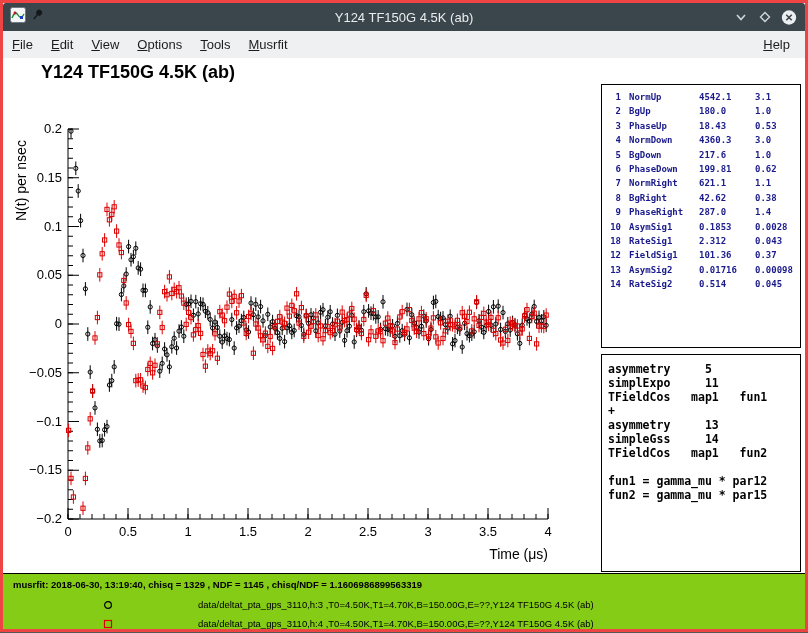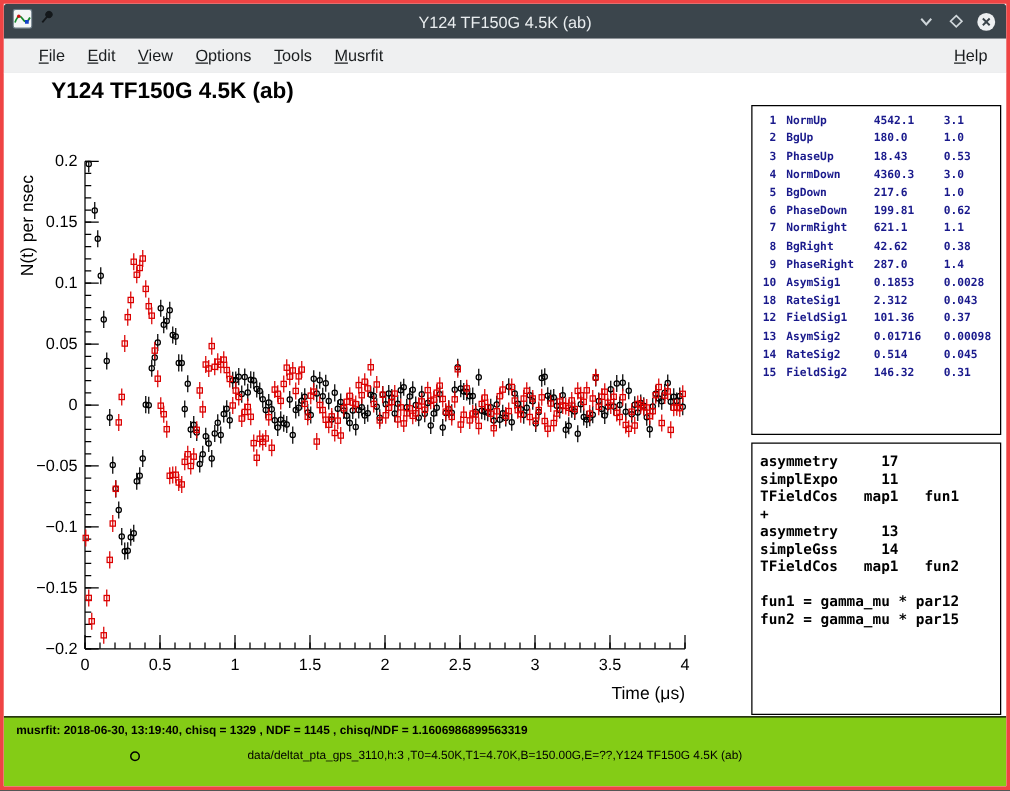--- a/index.html
+++ b/index.html
@@ -11,21 +11,21 @@
     display:flex;align-items:center;border-radius:3px 3px 0 0;}
   .tb-left{display:flex;align-items:center;gap:6px;margin-left:7px;}
   .tb-title{position:absolute;left:0;right:0;text-align:center;color:#e9edef;
     font-size:13px;pointer-events:none;}
   .tb-right{position:absolute;right:8px;display:flex;align-items:center;gap:8px;}
   .tb-btn{width:16px;height:16px;display:inline-flex;align-items:center;justify-content:center;cursor:default;}
   
   .menubar{position:absolute;top:28px;left:0;right:0;height:27px;background:#eff0f1;
     border-bottom:1px solid #c6cacd;display:flex;align-items:center;
     justify-content:space-between;font-size:13px;color:#1a1d1f;}
-  .menu-left{display:flex;align-items:center;padding-left:19px;}
+  .menu-left{display:flex;align-items:center;}
   .menu-item{padding:0 9px;line-height:26px;}
   .menu-right{padding-right:6px;}
   
   .canvas{position:absolute;top:55px;left:0;right:0;bottom:0;background:#fff;}
   .plot-title{position:absolute;left:38px;top:4px;font-size:18px;font-weight:bold;color:#000;}
   svg.plot{position:absolute;left:8px;top:56px;}
   svg.plot text{fill:#000;stroke:none;font-family:"Liberation Sans",sans-serif;}
   svg.plot .ticklabel{font-size:13px;}
   svg.plot .axtitle{font-size:14px;}
   
@@ -1040,27 +1040,26 @@
           <div class="prow"><span class="pidx">5</span><span class="pname">BgDown</span><span class="pval">217.6</span><span class="perr">1.0</span></div>
           <div class="prow"><span class="pidx">6</span><span class="pname">PhaseDown</span><span class="pval">199.81</span><span class="perr">0.62</span></div>
           <div class="prow"><span class="pidx">7</span><span class="pname">NormRight</span><span class="pval">621.1</span><span class="perr">1.1</span></div>
           <div class="prow"><span class="pidx">8</span><span class="pname">BgRight</span><span class="pval">42.62</span><span class="perr">0.38</span></div>
           <div class="prow"><span class="pidx">9</span><span class="pname">PhaseRight</span><span class="pval">287.0</span><span class="perr">1.4</span></div>
           <div class="prow"><span class="pidx">10</span><span class="pname">AsymSig1</span><span class="pval">0.1853</span><span class="perr">0.0028</span></div>
           <div class="prow"><span class="pidx">18</span><span class="pname">RateSig1</span><span class="pval">2.312</span><span class="perr">0.043</span></div>
           <div class="prow"><span class="pidx">12</span><span class="pname">FieldSig1</span><span class="pval">101.36</span><span class="perr">0.37</span></div>
           <div class="prow"><span class="pidx">13</span><span class="pname">AsymSig2</span><span class="pval">0.01716</span><span class="perr">0.00098</span></div>
           <div class="prow"><span class="pidx">14</span><span class="pname">RateSig2</span><span class="pval">0.514</span><span class="perr">0.045</span></div>
-          <div class="prow"><span class="pidx">15</span><span class="pname">FieldSig2</span><span class="pval">146.32</span><span class="perr">0.31</span></div>
         </div>
     </div>
 
     <div class="theory-box">
       <div>
-          <div class="tline">asymmetry     17</div>
+          <div class="tline">asymmetry     5</div>
           <div class="tline">simplExpo     11</div>
           <div class="tline">TFieldCos   map1   fun1</div>
           <div class="tline">+</div>
           <div class="tline">asymmetry     13</div>
           <div class="tline">simpleGss     14</div>
           <div class="tline">TFieldCos   map1   fun2</div>
           <div class="tline"></div>
           <div class="tline">fun1 = gamma_mu * par12</div>
           <div class="tline">fun2 = gamma_mu * par15</div>
         </div>
@@ -1068,17 +1067,23 @@
 
     <div class="statusbar">
       <div class="status-text">musrfit: 2018-06-30, 13:19:40, chisq = 1329 , NDF = 1145 , chisq/NDF = 1.1606986899563319</div>
       <div class="legend">
           <div class="legend-row">
             <svg width="12" height="12" class="legend-marker">
               <circle cx="6" cy="6" r="3.4" fill="none" stroke="#000000" stroke-width="1.2"></circle>
             </svg>
             <span class="legend-text">data/deltat_pta_gps_3110,h:3 ,T0=4.50K,T1=4.70K,B=150.00G,E=??,Y124 TF150G 4.5K (ab)</span>
           </div>
+          <div class="legend-row">
+            <svg width="12" height="12" class="legend-marker">
+              <rect x="2.5" y="2.5" width="7" height="7" fill="none" stroke="#dc0000" stroke-width="1.2"></rect>
+            </svg>
+            <span class="legend-text">data/deltat_pta_gps_3110,h:4 ,T0=4.50K,T1=4.70K,B=150.00G,E=??,Y124 TF150G 4.5K (ab)</span>
+          </div>
         </div>
     </div>
   </div>
 
 </div>
 
 </body></html>

